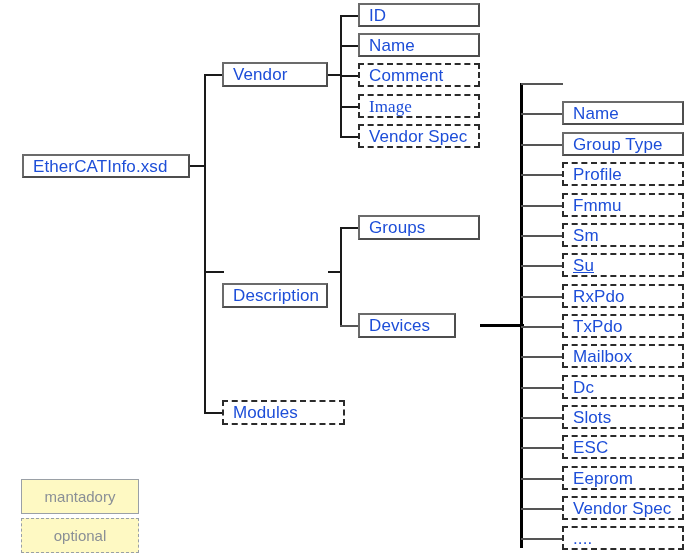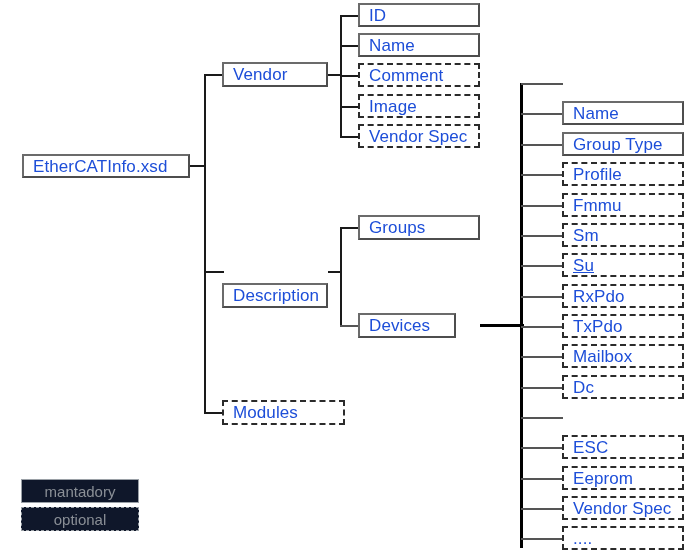--- a/index.html
+++ b/index.html
@@ -60,27 +60,27 @@
   
   #legend {
     position: absolute;
     left: 21px;
     top: 479px;
     width: 118px;
   }
   .legend-item {
     box-sizing: border-box;
     width: 118px;
-    height: 24px;
+    height: 35px;
     display: flex;
     align-items: center;
     justify-content: center;
     font-size: 15px;
     color: #8a8f96;
-    background: #0f172a;
+    background: #fef9c3;
   }
   .legend-item.mandatory {
     border: 1px solid #9aa0a6;
     margin-bottom: 4px;
   }
   .legend-item.optional {
     border: 1px dashed #9aa0a6;
   }
 </style>
 </head>
@@ -131,36 +131,37 @@
 
   <div class="node mandatory root" style="left:22px; top:154px; width:168px; height:24px;">EtherCATInfo.xsd</div>
 
   <div class="node mandatory" style="left:222px; top:62px; width:106px; height:25px;">Vendor</div>
   <div class="node mandatory" style="left:222px; top:259px; width:106px; height:25px;margin-top:24px;">Description</div>
   <div class="node optional" style="left:222px; top:400px; width:123px; height:25px;">Modules</div>
 
   <div class="node mandatory" style="left:358px; top:3px; width:122px; height:24px;">ID</div>
   <div class="node mandatory" style="left:358px; top:33px; width:122px; height:24px;">Name</div>
   <div class="node optional" style="left:358px; top:63px; width:122px; height:24px;">Comment</div>
-  <div class="node optional" style="left:358px; top:94px; width:122px; height:24px;">Image</div>
+  <div class="node optional" style="left:358px; top:94px; width:122px; height:24px;font-family:Liberation Serif, serif;">Image</div>
   <div class="node optional" style="left:358px; top:124px; width:122px; height:24px;">Vendor Spec</div>
 
   <div class="node mandatory" style="left:358px; top:215px; width:122px; height:25px;">Groups</div>
   <div class="node mandatory" style="left:358px; top:313px; width:98px; height:25px;">Devices</div>
 
   <div class="node mandatory" style="left:562px; top:101px; width:122px; height:24px;">Name</div>
   <div class="node mandatory" style="left:562px; top:132px; width:122px; height:24px;">Group Type</div>
   <div class="node optional" style="left:562px; top:162px; width:122px; height:24px;">Profile</div>
   <div class="node optional" style="left:562px; top:193px; width:122px; height:24px;">Fmmu</div>
   <div class="node optional" style="left:562px; top:223px; width:122px; height:24px;">Sm</div>
   <div class="node optional" style="left:562px; top:253px; width:122px; height:24px;text-decoration:underline;">Su</div>
   <div class="node optional" style="left:562px; top:284px; width:122px; height:24px;">RxPdo</div>
   <div class="node optional" style="left:562px; top:314px; width:122px; height:24px;">TxPdo</div>
   <div class="node optional" style="left:562px; top:344px; width:122px; height:24px;">Mailbox</div>
   <div class="node optional" style="left:562px; top:375px; width:122px; height:24px;">Dc</div>
+  <div class="node optional" style="left:562px; top:405px; width:122px; height:24px;">Slots</div>
   <div class="node optional" style="left:562px; top:435px; width:122px; height:24px;">ESC</div>
   <div class="node optional" style="left:562px; top:466px; width:122px; height:24px;">Eeprom</div>
   <div class="node optional" style="left:562px; top:496px; width:122px; height:24px;">Vendor Spec</div>
   <div class="node optional" style="left:562px; top:526px; width:122px; height:24px;">....</div>
 
   <div id="legend">
     <div class="legend-item mandatory">mantadory</div>
     <div class="legend-item optional">optional</div>
   </div>
 

